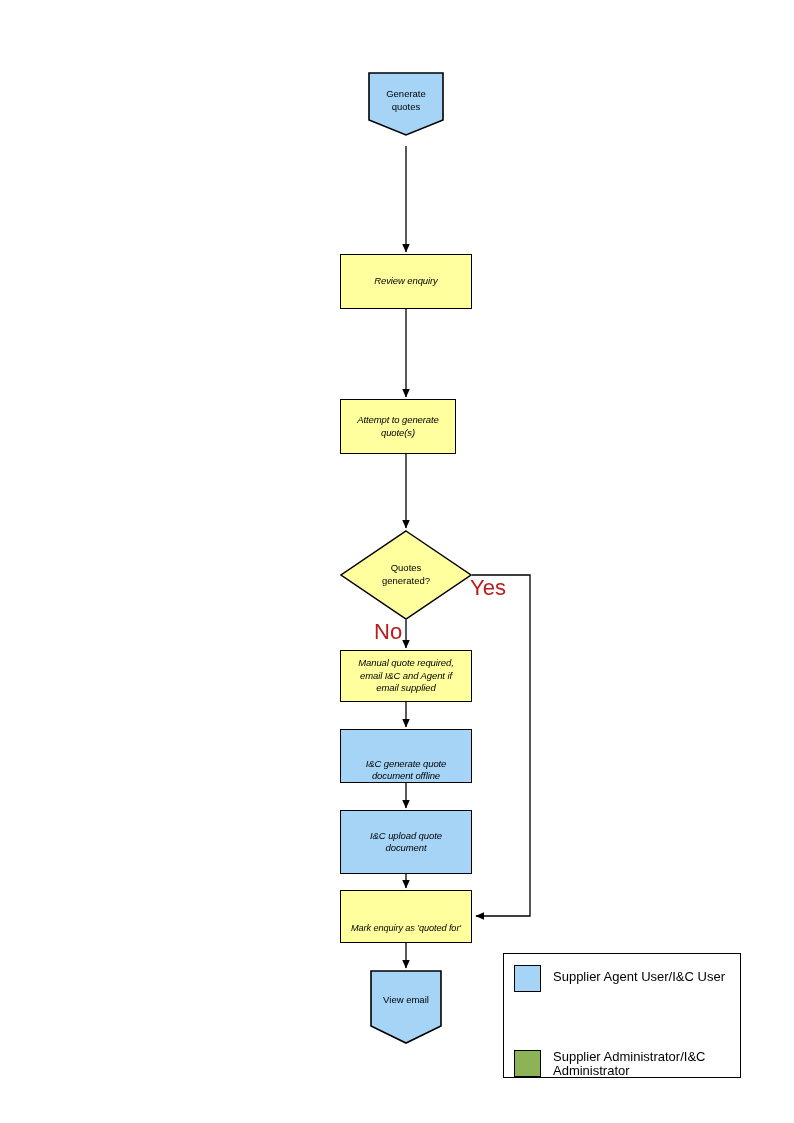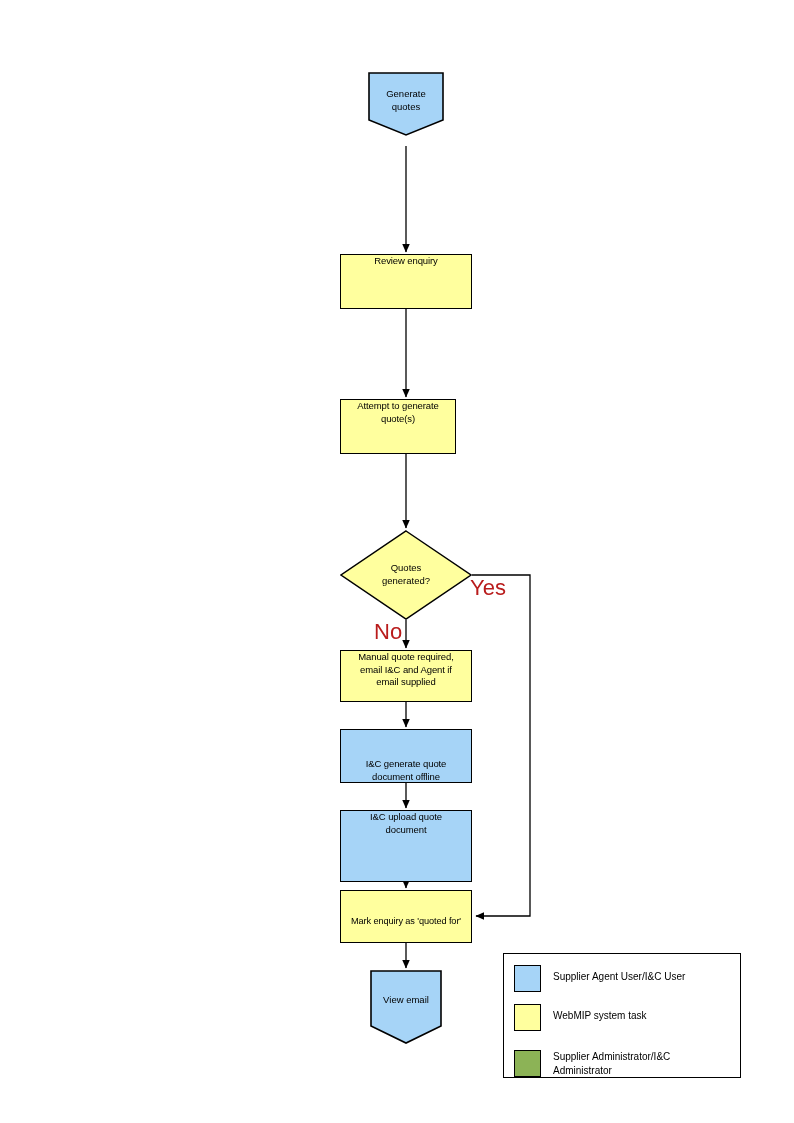--- a/index.html
+++ b/index.html
@@ -17,28 +17,29 @@
   #canvas {
     position: absolute;
     left: 0; top: 0;
     width: 794px;
     height: 1123px;
   }
   .node {
     position: absolute;
     box-sizing: border-box;
     display: flex;
-    align-items: flex-start;
+    align-items: center;
     justify-content: center;
     text-align: center;
     color: #000;
     font-size: 9.5px;
     line-height: 12.5px;
     letter-spacing: -0.1px;
     z-index: 3;
+    font-style: italic;
   }
   .rect {
     border: 1.4px solid #000;
   }
   .fill-blue { background: #a6d4f7; }
   .fill-yellow { background: #ffff9e; }
 
   
   .pentagon {
     position: absolute;
@@ -110,21 +111,21 @@
   }
   .legend-swatch {
     width: 27px;
     height: 27px;
     border: 1.2px solid #000;
     box-sizing: border-box;
     flex: 0 0 auto;
   }
   .legend-text {
     margin-left: 12px;
-    font-size: 10px;
+    font-size: 13px;
     line-height: 14px;
     color: #000;
     white-space: pre-line;
     padding-top: 5px;
   }
   .legend-row.r1 { top: 11px; }
   .legend-row.r2 { top: 50px; }
   .legend-row.r3 { top: 96px; }
   .legend-row.r3 .legend-text { padding-top: 0px; }
 </style>
@@ -189,43 +190,39 @@
   <span style="white-space:pre-line;">Manual quote required,
 email I&amp;C and Agent if
 email supplied</span>
 </div>
 
 <div class="node rect fill-blue" style="left:340px; top:729px; width:132px; height:54px;">
   <span style="white-space:pre-line;margin-top:28px;">I&amp;C generate quote
 document offline</span>
 </div>
 
-<div class="node rect fill-blue" style="left:340px; top:810px; width:132px; height:72px;">
+<div class="node rect fill-blue" style="left:340px; top:810px; width:132px; height:64px;">
   <span style="white-space:pre-line;">I&amp;C upload quote
 document</span>
 </div>
 
 <div class="node rect fill-yellow" style="left:340px; top:890px; width:132px; height:53px;">
   <span style="white-space:pre-line; font-size:9.2px;margin-top:24px;">Mark enquiry as 'quoted for'</span>
 </div>
 
 <div class="pentagon" style="left:370px; top:970px; width:72px; height:74px;">
   <svg class="shape" viewBox="0 0 72 74" preserveAspectRatio="none">
     <polygon points="1,1 71,1 71,56 36,73 1,56" fill="#a6d4f7" stroke="#000" stroke-width="1.6"></polygon>
   </svg>
   <div class="label" style="top:24px; white-space:pre-line;">View email</div>
 </div>
 
 <div class="legend">
   <div class="legend-row r1">
     <div class="legend-swatch" style="background:#a6d4f7;"></div>
     <div class="legend-text">Supplier Agent User/I&amp;C User</div>
-  </div>
-  <div class="legend-row r2">
-    <div class="legend-swatch" style="background:#ffff9e;"></div>
-    <div class="legend-text">WebMIP system task</div>
   </div>
   <div class="legend-row r3">
     <div class="legend-swatch" style="background:#8cb356;"></div>
     <div class="legend-text">Supplier Administrator/I&amp;C
 Administrator</div>
   </div>
 </div>
 
 </body></html>

